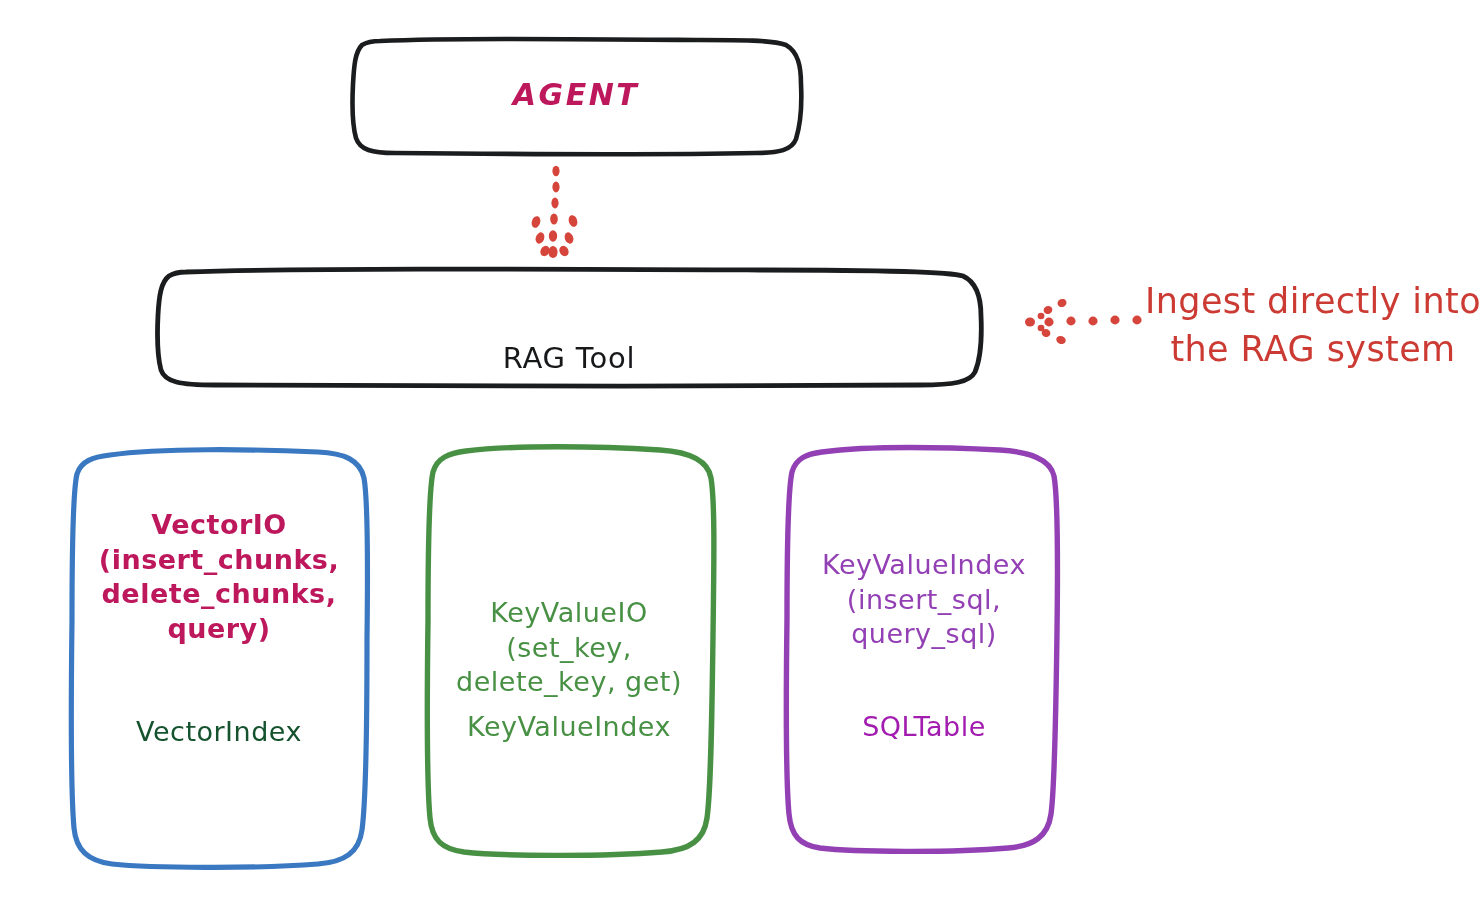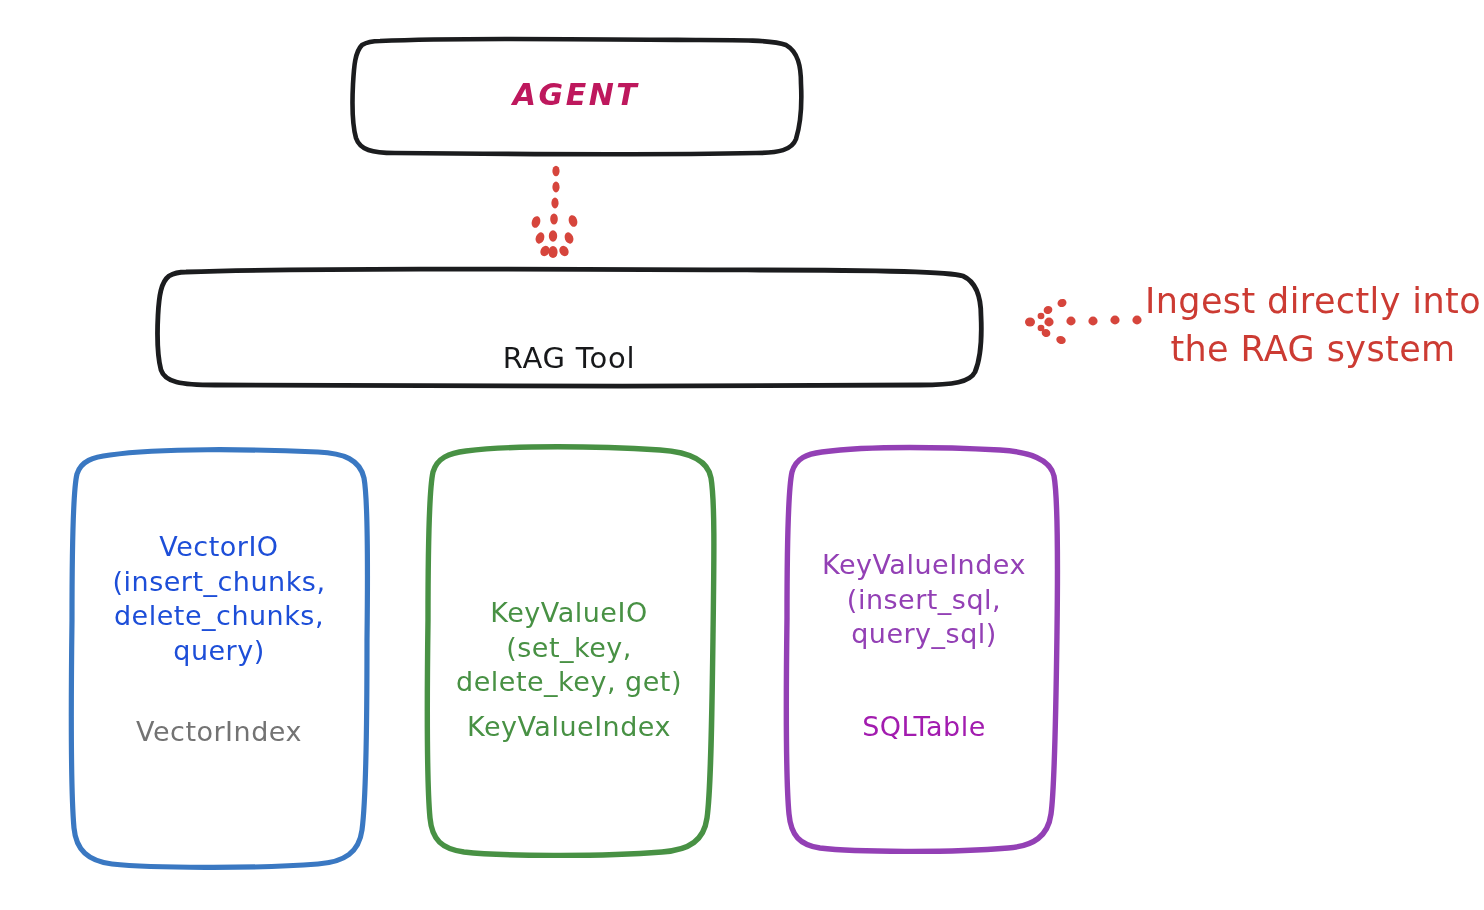--- a/index.html
+++ b/index.html
@@ -49,22 +49,22 @@
     margin-top: 32px;
   }
   .col-api {
     font-size: 27px;
     font-weight: 500;
   }
   .col-index {
     font-size: 27px;
     font-weight: 500;
   }
-  .vector-api   { left: 78px;  top: 530px; width: 282px; color: #1d4ed8; }
-  .vector-index { left: 78px;  top: 715px; width: 282px; color: #737373; }
+  .vector-api   { left: 78px;  top: 508px; width: 282px; color: #be185d; font-weight: bold; }
+  .vector-index { left: 78px;  top: 715px; width: 282px; color: #14532d; }
   .kv-api       { left: 424px; top: 548px; width: 290px; color: #489144; margin-top: 48px; }
   .kv-index     { left: 424px; top: 710px; width: 290px; color: #489144; }
   .rel-api      { left: 784px; top: 548px; width: 280px; color: #9340b5; }
   .rel-index    { left: 784px; top: 710px; width: 280px; color: #a21caf; }
 
   .annotation {
     position: absolute;
     left: 1143px;
     top: 277px;
     width: 340px;

